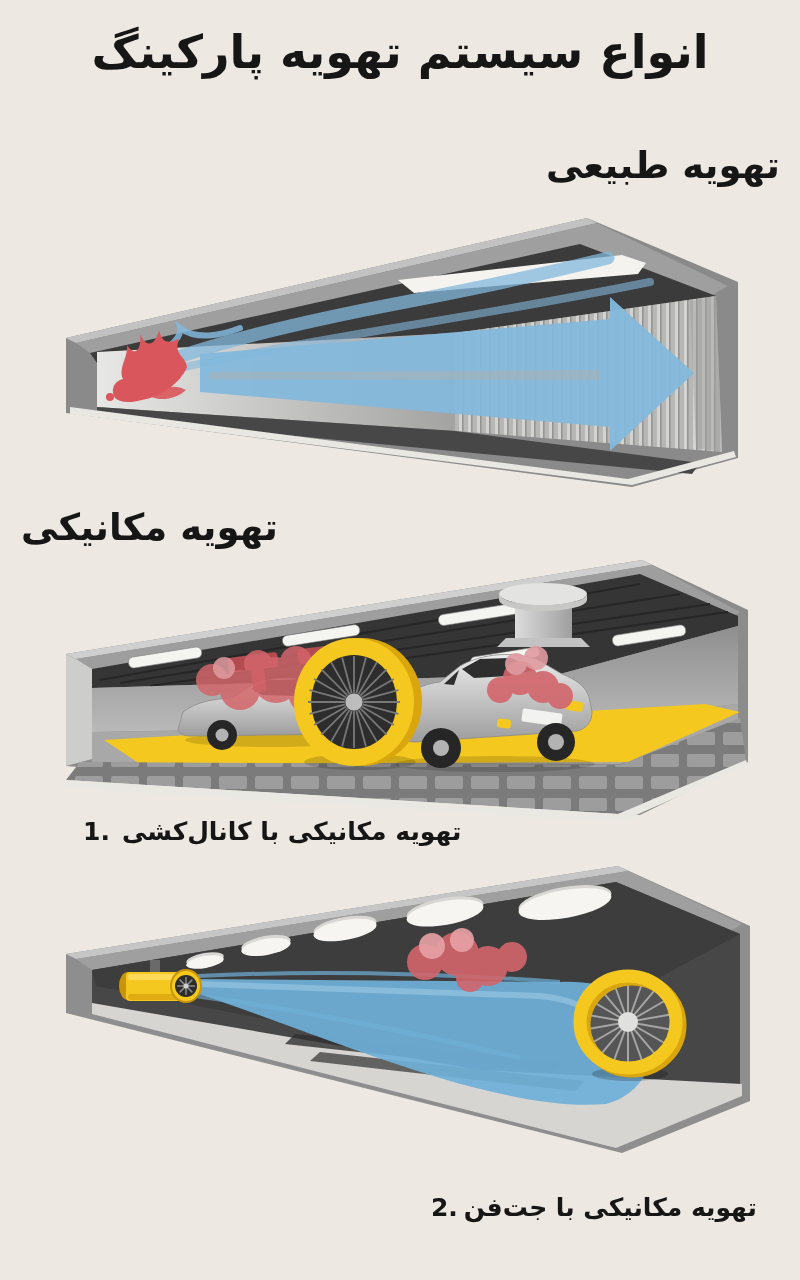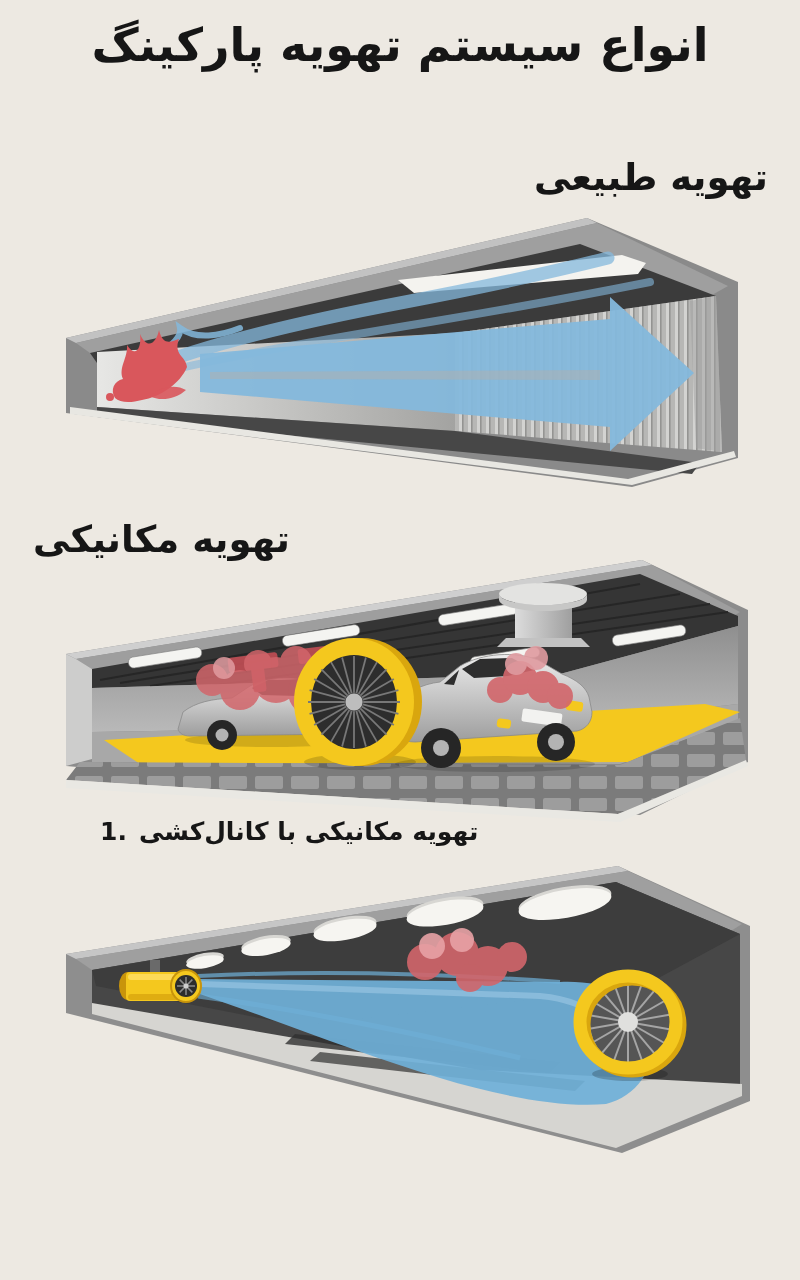--- a/index.html
+++ b/index.html
@@ -4,32 +4,32 @@
 <style>
   html,body{margin:0;padding:0;}
   body{
     width:800px;height:1280px;overflow:hidden;
     background:var(--background,#EDE9E2);
     font-family:"DejaVu Sans",sans-serif;
     color:var(--text,#161616);
   }
   .poster{position:relative;width:800px;height:1280px;background:var(--background,#EDE9E2);}
   .title{
-    position:absolute;top:6px;left:0;right:0;margin:5px;
+    position:absolute;top:6px;left:0;right:0;margin:12px;
     text-align:center;font-size:46px;font-weight:700;line-height:1.5;
   }
-  .heading{position:absolute;margin:16px;font-size:37px;font-weight:700;line-height:1.4;}
+  .heading{position:absolute;margin:4px;font-size:37px;font-weight:700;line-height:1.4;}
   .heading-natural{top:136px;right:16px;}
   .heading-mech{top:498px;left:17px;}
   .illus{position:absolute;left:0;width:800px;display:block;}
   .illus-natural{top:200px;height:295px;}
   .illus-mech{top:552px;height:285px;}
   .illus-jet{top:858px;height:300px;}
   .caption{position:absolute;font-size:25px;font-weight:700;line-height:1.3;white-space:nowrap;}
-  .caption-1{top:816px;left:100px;}
+  .caption-1{top:816px;left:83px;}
   .caption-2{top:1192px;right:43px;}
   .cap-num{margin-right:12px;}
   .caption-2 .cap-num{margin-right:6px;}
 </style>
 </head>
 <body>
 
 <div class="poster">
 
   <h1 class="title" dir="rtl">انواع سیستم تهویه پارکینگ</h1>
@@ -294,14 +294,17 @@
       <g stroke="#8a8a8a" stroke-width="1.5">
         <line x1="186" y1="119" x2="186" y2="137" transform="rotate(0 186 128)"></line>
         <line x1="186" y1="119" x2="186" y2="137" transform="rotate(45 186 128)"></line>
         <line x1="186" y1="119" x2="186" y2="137" transform="rotate(90 186 128)"></line>
         <line x1="186" y1="119" x2="186" y2="137" transform="rotate(135 186 128)"></line>
       </g>
       <circle cx="186" cy="128" r="2.5" fill="#cfcfcf"></circle>
     </g>
   </svg>
 
+  <div class="caption caption-2" dir="ltr">
+    <span class="cap-num">2.</span><span class="cap-text" dir="rtl">تهویه مکانیکی با جت‌فن</span>
+  </div>
 
 </div>
 
 </body></html>

